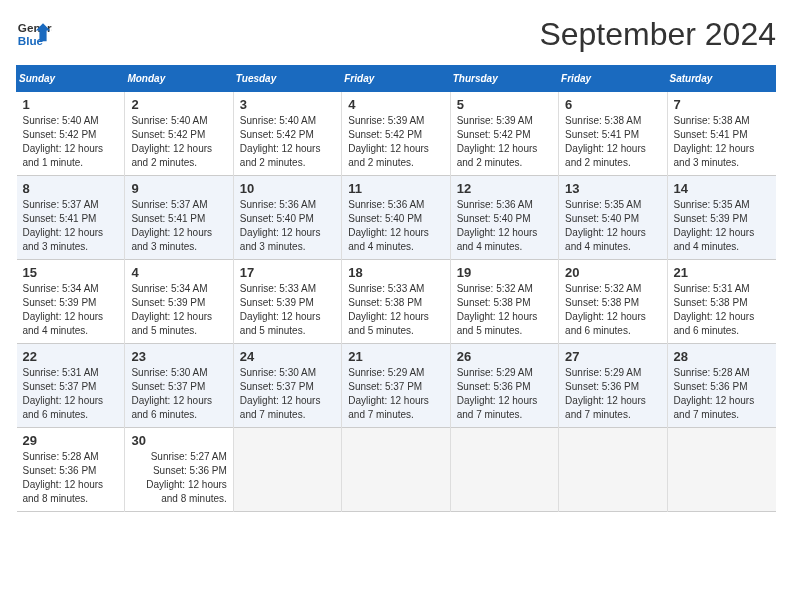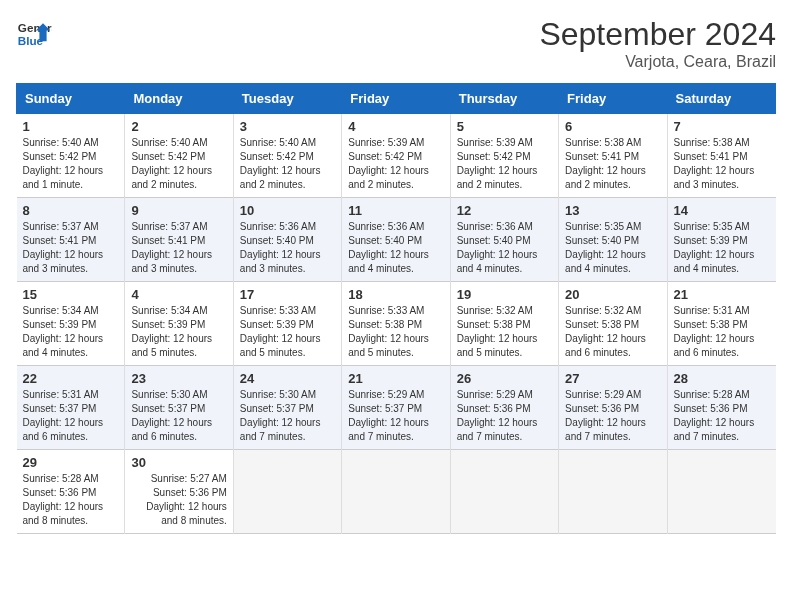--- a/index.html
+++ b/index.html
@@ -41,25 +41,26 @@
     table {
       width: 100%;
       border-collapse: collapse;
       table-layout: fixed;
     }
     thead tr {
       background-color: #1a6abf;
       color: #fff;
     }
     thead th {
-      padding: 7px 8px;
-      font-size: 13px;
+      padding: 7px 2px;
+      font-size: 10px;
       font-weight: bold;
       text-align: left;
       border: 1px solid #1a6abf;
+      font-style: italic;
     }
     tbody tr {
       border-bottom: 1px solid #ccc;
     }
     tbody tr:nth-child(odd) {
       background-color: #fff;
     }
     tbody tr:nth-child(even) {
       background-color: #f0f4fa;
     }
@@ -91,21 +92,20 @@
 <div class="header">
   <div class="logo">
     <svg class="logo-icon" viewBox="0 0 40 40">
       <text x="2" y="18" font-size="13" font-weight="bold" fill="#333">General</text>
       <text x="2" y="32" font-size="13" font-weight="bold" fill="#1a6abf">Blue</text>
       <polygon points="30,8 38,16 34,16 34,28 26,28 26,16 22,16" fill="#1a6abf"></polygon>
     </svg>
   </div>
   <div class="title-area">
     <div class="month-title">September 2024</div>
-    <div class="location">Varjota, Ceara, Brazil</div>
   </div>
 </div>
 
 <table>
   <thead>
     <tr id="header-row">
         <th>Sunday</th>
         <th>Monday</th>
         <th>Tuesday</th>
         <th>Friday</th>

